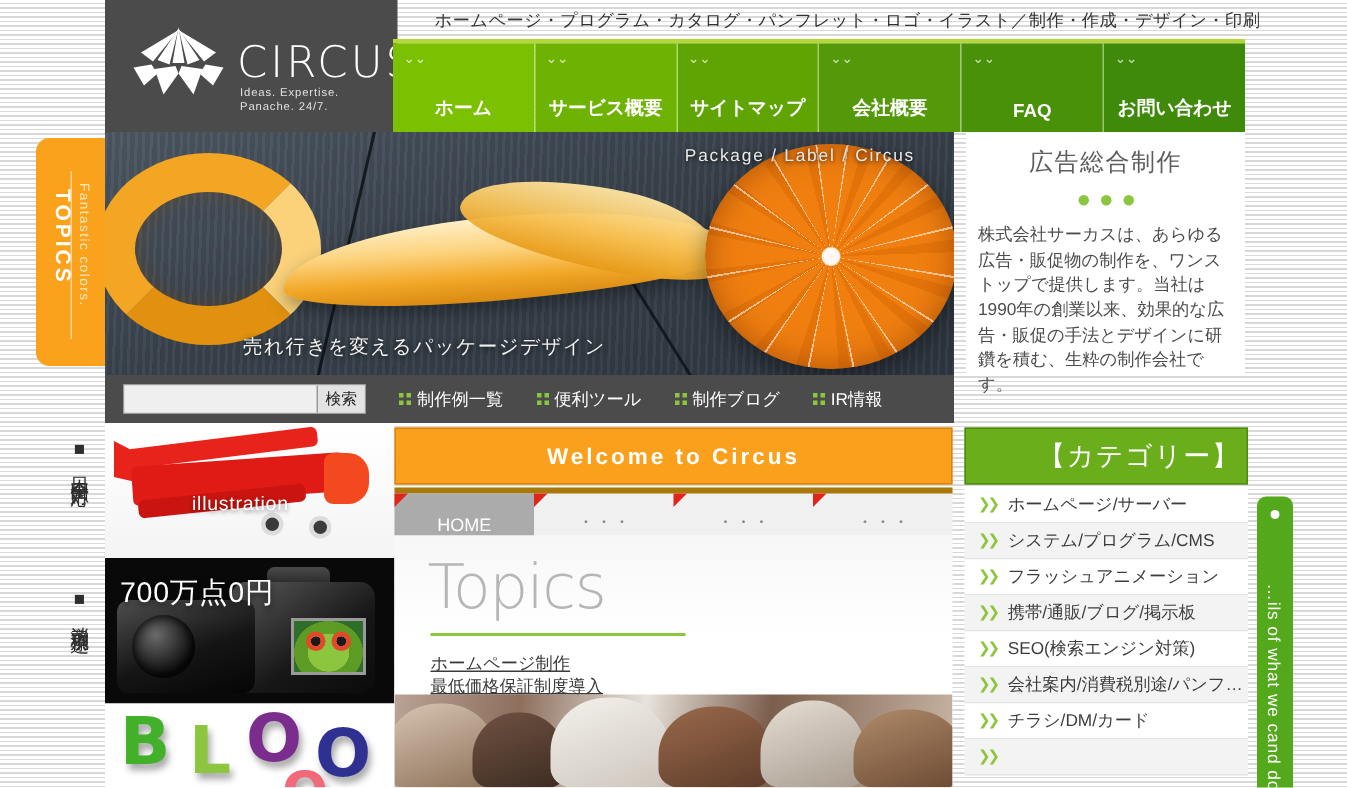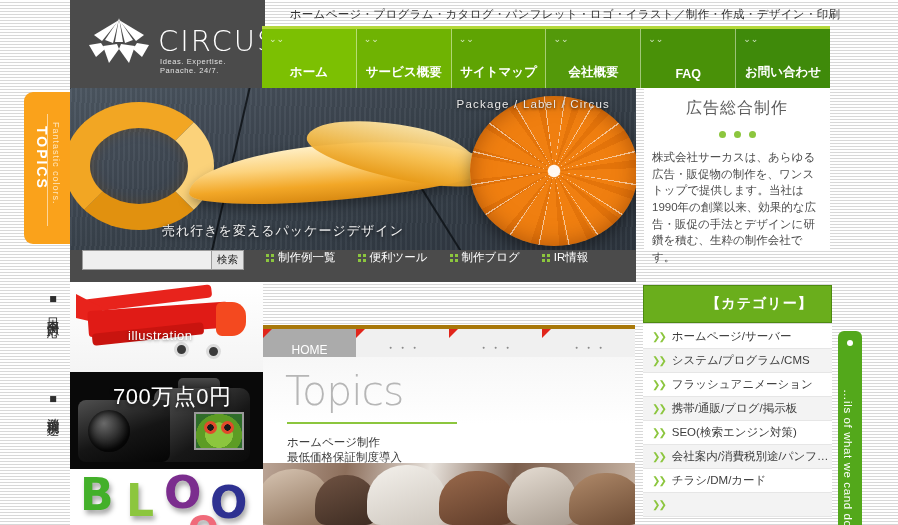--- a/index.html
+++ b/index.html
@@ -101,21 +101,21 @@
   
   .intro { position:absolute; left:644px; top:88px; width:186px; height:162px; background:#fff;
            padding:10px 8px 0 8px; }
   .intro h2 { font-size:16px; color:#5d5d5d; text-align:center; font-weight:normal; letter-spacing:1px; }
   .dots { text-align:center; margin:5px 0 7px; }
   .dots i { display:inline-block; width:7px; height:7px; border-radius:50%; background:#8cc63e; margin:0 4px; }
   .intro p { font-size:11.5px; line-height:1.45; color:#4c4c4c; }
 
   
   .qstrip { position:absolute; left:70px; top:250px; width:566px; height:32px; background:#4b4b4b;
-            display:flex; align-items:flex-start; }
+            display:flex; align-items:center; }
   .searchwrap { margin-left:12px; display:flex; border:1px solid #9b9b9b; background:#fff; }
   .searchwrap input { width:128px; height:18px; border:none; outline:none; background:#efefef;
                       font-size:10px; padding:0 4px; font-family:"Liberation Sans",sans-serif; }
   .searchwrap button { height:18px; border:none; border-left:1px solid #9b9b9b; background:#e3e3e3;
                        font-size:10.5px; padding:0 5px; color:#222; cursor:pointer;
                        font-family:"Liberation Sans",sans-serif; }
   .qlinks { display:flex; margin-left:22px; gap:22px; }
   .qlink { color:#fff; font-size:11.5px; display:flex; align-items:center; gap:4px; cursor:pointer; }
   .sq { display:inline-block; width:8px; height:8px;
         background:
@@ -152,50 +152,50 @@
   .cam-lens:after { content:""; position:absolute; left:10px; top:10px; width:42px; height:42px;
               border-radius:50%; background:radial-gradient(circle at 38% 32%,#6a6a6a,#0a0a0a 70%);
               box-shadow:inset 0 0 8px #000; }
   .cam-lcd { position:absolute; left:124px; top:40px; width:50px; height:38px; background:#ddd; border:2px solid #9a9a9a;
              overflow:hidden; }
   .frog { position:absolute; inset:0; background:radial-gradient(ellipse at 50% 62%, #8cc63e 0 42%, #5d9c24 43% 70%, #2f6d2a 71% 100%); }
   .frog:before { content:""; position:absolute; left:8px; top:7px; width:13px; height:13px; border-radius:50%;
              background:radial-gradient(circle at 50% 50%,#1a1a1a 0 34%, #e04a2b 35% 100%); }
   .frog:after { content:""; position:absolute; right:8px; top:7px; width:13px; height:13px; border-radius:50%;
              background:radial-gradient(circle at 50% 50%,#1a1a1a 0 34%, #e04a2b 35% 100%); }
-  .ban2 .cap { position:absolute; left:10px; top:10px; color:#fff; font-size:22px; letter-spacing:.5px;
-               text-shadow:0 2px 4px rgba(0,0,0,.7);margin-left:33px; }
+  .ban2 .cap { position:absolute; left:10px; top:10px; color:#fff; font-size:19px; letter-spacing:.5px;
+               text-shadow:0 2px 4px rgba(0,0,0,.7); }
   .ban3 { height:56px; background:#fff; }
   .bl { position:absolute; font-weight:bold; font-size:44px; line-height:44px;
         font-family:"DejaVu Sans",sans-serif; text-shadow:2px 4px 5px rgba(0,0,0,.35); }
 
   
   .welcome { position:absolute; left:263px; top:285px; width:372px; height:38px; background:#fba01c;
              border:1px solid #d98410; color:#fff; font-size:15px; font-weight:bold;
              display:flex; align-items:center; justify-content:center; letter-spacing:2px; }
   .tabbar { position:absolute; left:263px; top:325px; width:372px; height:32px;
             background:#f0f0f0; border-top:4px solid #a8780a; display:flex; }
   .tab { flex:1; position:relative; display:flex; align-items:flex-end; justify-content:center;
          font-size:12px; color:#8b8b8b; cursor:pointer; }
   .tab.active { background:#ababab; color:#fff; }
   .tab:before { content:""; position:absolute; left:0; top:0; border-top:9px solid #e1251b;
                 border-right:9px solid transparent; }
   .content { position:absolute; left:263px; top:357px; width:372px; height:168px; overflow:hidden;
              background:linear-gradient(#f7f7f7,#ffffff 40%); }
   .topics-h { position:absolute; left:22px; top:10px; font-size:41px; color:#b6b6b6; font-weight:300;
               letter-spacing:-1px; font-family:"DejaVu Sans",sans-serif; }
   .topics-rule { position:absolute; left:24px; top:65px; width:170px; height:2px; background:#8cc63e; }
-  .topics-line { position:absolute; left:24px; font-size:11.5px; color:#3b3b3b; }
+  .topics-line { position:absolute; left:24px; font-size:11.5px; color:#3b3b3b;text-decoration:underline; }
   .horses { position:absolute; left:0; bottom:0; width:372px; height:62px; overflow:hidden;
             background:linear-gradient(100deg,#b9a394 0%,#8d6f5c 22%,#e8e3dd 44%,#7b5e4c 66%,#c9b6a6 100%); }
   .horse { position:absolute; bottom:0; border-radius:48% 48% 18% 18%/60% 60% 22% 22%; }
 
   
   .cathead { position:absolute; left:643px; top:285px; width:189px; height:38px; background:#6aae1c;
-             border:1px solid #4d8a10; color:#fff; font-size:14px; font-weight:bold;
+             border:1px solid #4d8a10; color:#fff; font-size:18px; font-weight:normal;
              display:flex; align-items:center; justify-content:center; letter-spacing:1px;padding-left:44px; }
   .catlist { position:absolute; left:643px; top:325px; width:189px; }
   .catitem { height:24px; display:flex; align-items:center; gap:7px; padding-left:9px;
              font-size:11.5px; color:#3d3d3d; border-bottom:1px solid #e6e6e6; cursor:pointer; }
   .catitem:nth-child(even) { background:#f3f3f3; }
   .catitem:nth-child(odd) { background:#ffffff; }
   .chev { color:#8cc63e; font-size:10px; font-weight:bold; letter-spacing:-2px; }
 
   
   .green-tab { position:absolute; left:838px; top:331px; width:24px; height:200px; background:#53a81b;
@@ -335,20 +335,21 @@
     <div class="ban ban3">
       <div class="bl" style="left:10px;  top:4px;  color:#43b02a;">B</div>
       <div class="bl" style="left:56px;  top:10px; color:#8cc63e;">L</div>
       <div class="bl" style="left:94px;  top:2px;  color:#7b2d8e;">O</div>
       <div class="bl" style="left:140px; top:12px; color:#2e3191;">O</div>
       <div class="bl" style="left:118px; top:38px; color:#f06a7a; font-size:36px;">O</div>
     </div>
 
   </div>
 
+  <div class="welcome">Welcome to Circus</div>
   <div class="tabbar" id="tabbar">
       <div class="tab active">
         <span>HOME</span>
       </div>
       <div class="tab">
         <span>・・・</span>
       </div>
       <div class="tab">
         <span>・・・</span>
       </div>

